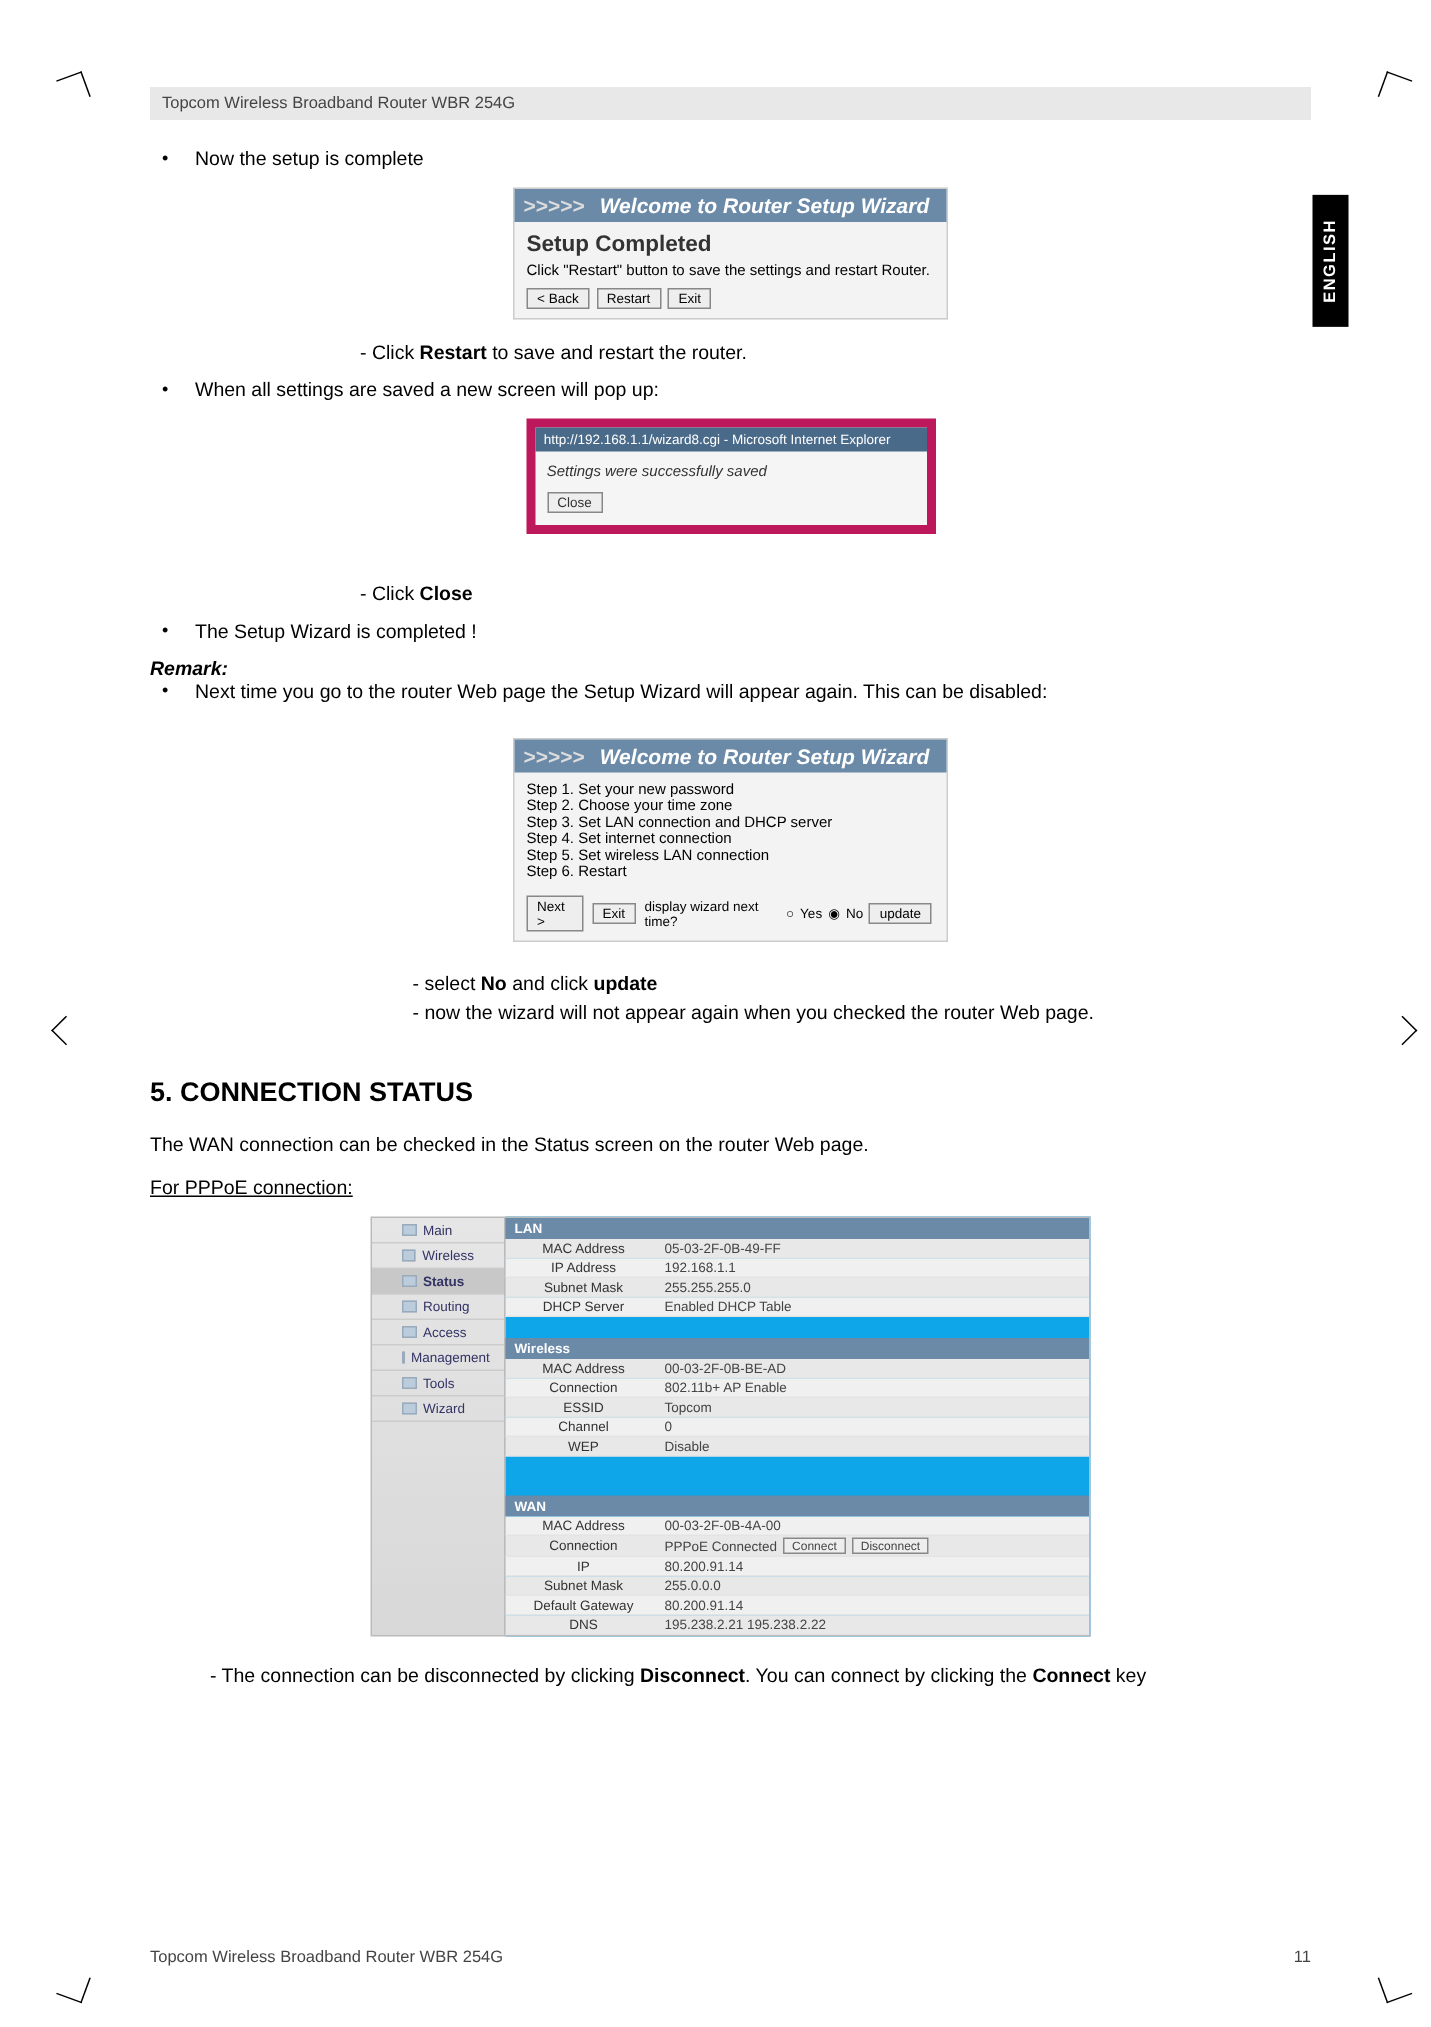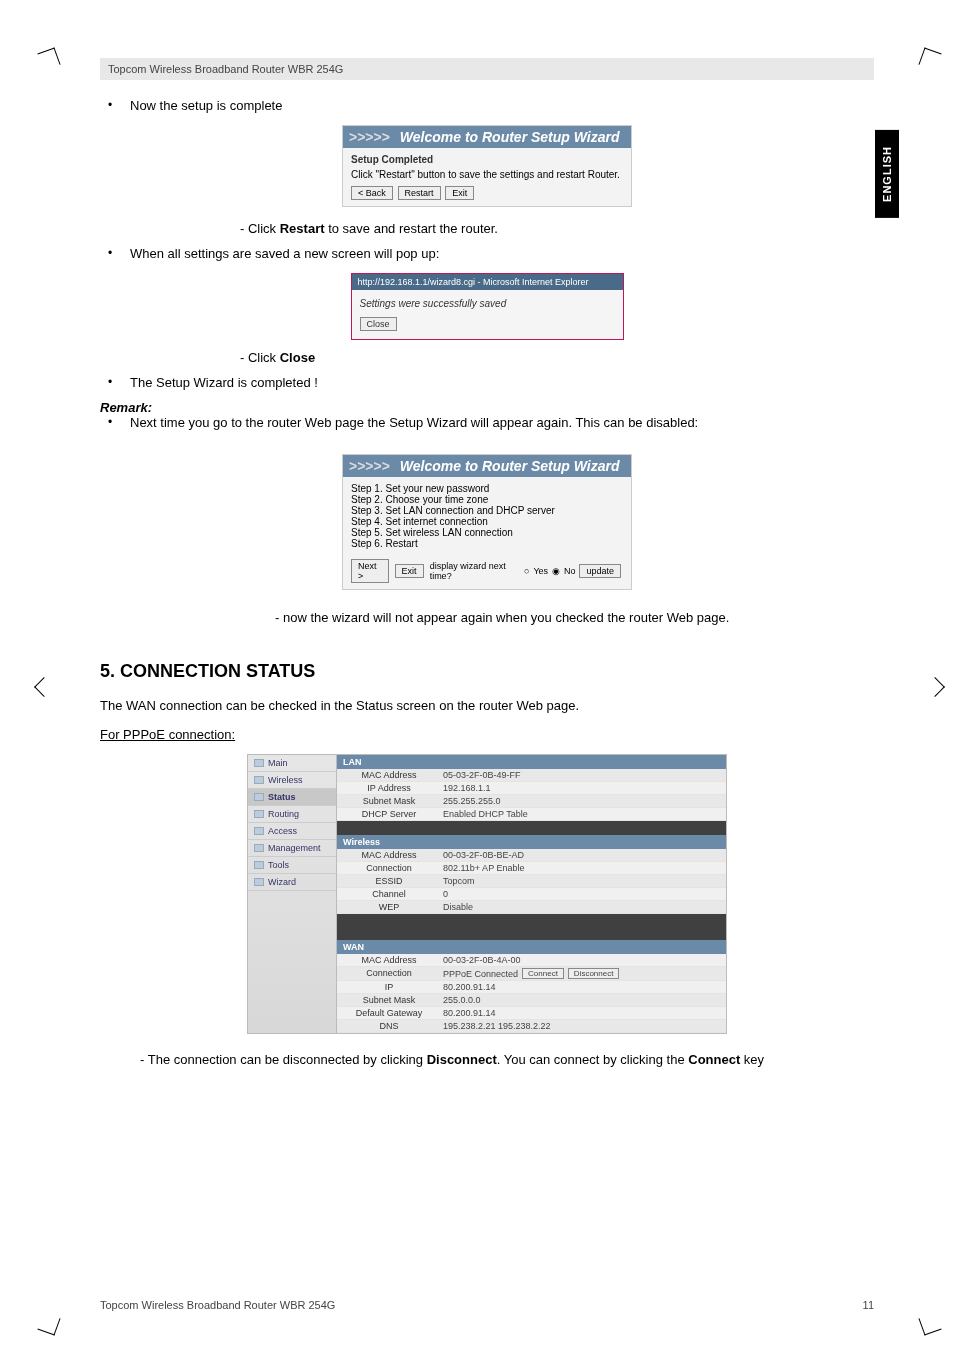--- a/index.html
+++ b/index.html
@@ -54,33 +54,33 @@
     .wizard-title-bar {
       background: #6b8aa8;
       color: #fff;
       padding: 3px 6px;
       font-size: 14px;
       font-style: italic;
       font-weight: bold;
     }
     .wizard-title-prefix { color: #ddd; font-style: normal; margin-right: 6px; }
     .wizard-body { padding: 6px 8px; }
-    .wizard-h { font-weight: bold; font-size: 10px; margin-bottom: 4px; color: #333; }
+    .wizard-h { font-weight: bold; font-size: 15px; margin-bottom: 4px; color: #333; }
     .wizard-btn {
       display: inline-block;
       border: 1px solid #888;
       background: #eee;
       padding: 1px 6px;
       font-size: 9px;
       margin-right: 2px;
     }
     .ie-box {
       width: 273px;
-      margin: 8px auto 10px auto;
-      border: 1px solid #be185d;
+      margin: 8px auto 32px auto;
+      border: 6px solid #be185d;
       background: #f5f5f5;
       font-size: 10px;
     }
     .ie-title {
       background: #4a6a8a;
       color: #fff;
       padding: 3px 6px;
       font-size: 9px;
     }
     .ie-body { padding: 8px; font-style: italic; color: #333; }
@@ -92,31 +92,31 @@
       margin: 12px auto 18px auto;
       display: flex;
       font-size: 9px;
     }
     .status-sidebar {
       width: 90px;
       background: linear-gradient(#e6e6e6, #d8d8d8);
       border: 1px solid #bbb;
     }
     .sb-item {
-      padding: 3px 6px;
+      padding: 3px 20px;
       border-bottom: 1px solid #ccc;
       color: #336;
       display: flex;
       align-items: center;
       gap: 4px;
       text-align: center;
     }
     .sb-item.sel { background: #c8c8c8; font-weight: bold; }
     .sb-icon { width: 10px; height: 8px; background: #bcd; border: 1px solid #9ab; }
-    .status-main { flex: 1; background: #404040; border: 1px solid #bbb; border-left: none; }
+    .status-main { flex: 1; background: #0ea5e9; border: 1px solid #bbb; border-left: none; }
     .panel-h {
       background: #6b8aa8;
       color: #fff;
       padding: 2px 6px;
       font-weight: bold;
     }
     .panel-row {
       display: flex;
       padding: 1px 6px;
       background: #f0f0f0;
@@ -225,20 +225,23 @@
         <span>display wizard next time?</span>
         <span>○</span>
           <span>Yes</span>
         <span>◉</span>
           <span>No</span>
         <span class="wizard-btn">update</span>
       </div>
     </div>
   </div>
 
+  <div class="body-text indent2">
+    <span>- select </span><strong>No</strong><span> and click </span><strong>update</strong>
+  </div>
   <div class="body-text indent2">- now the wizard will not appear again when you checked the router Web page.</div>
 
   <div class="section-h">5.  CONNECTION STATUS</div>
   <div class="body-text">The WAN connection can be checked in the Status screen on the router Web page.</div>
   <div class="spacer"></div>
   <div class="body-text underline">For PPPoE connection:</div>
 
   <div class="status-box">
     <div class="status-sidebar">
       <div class="sb-item">

